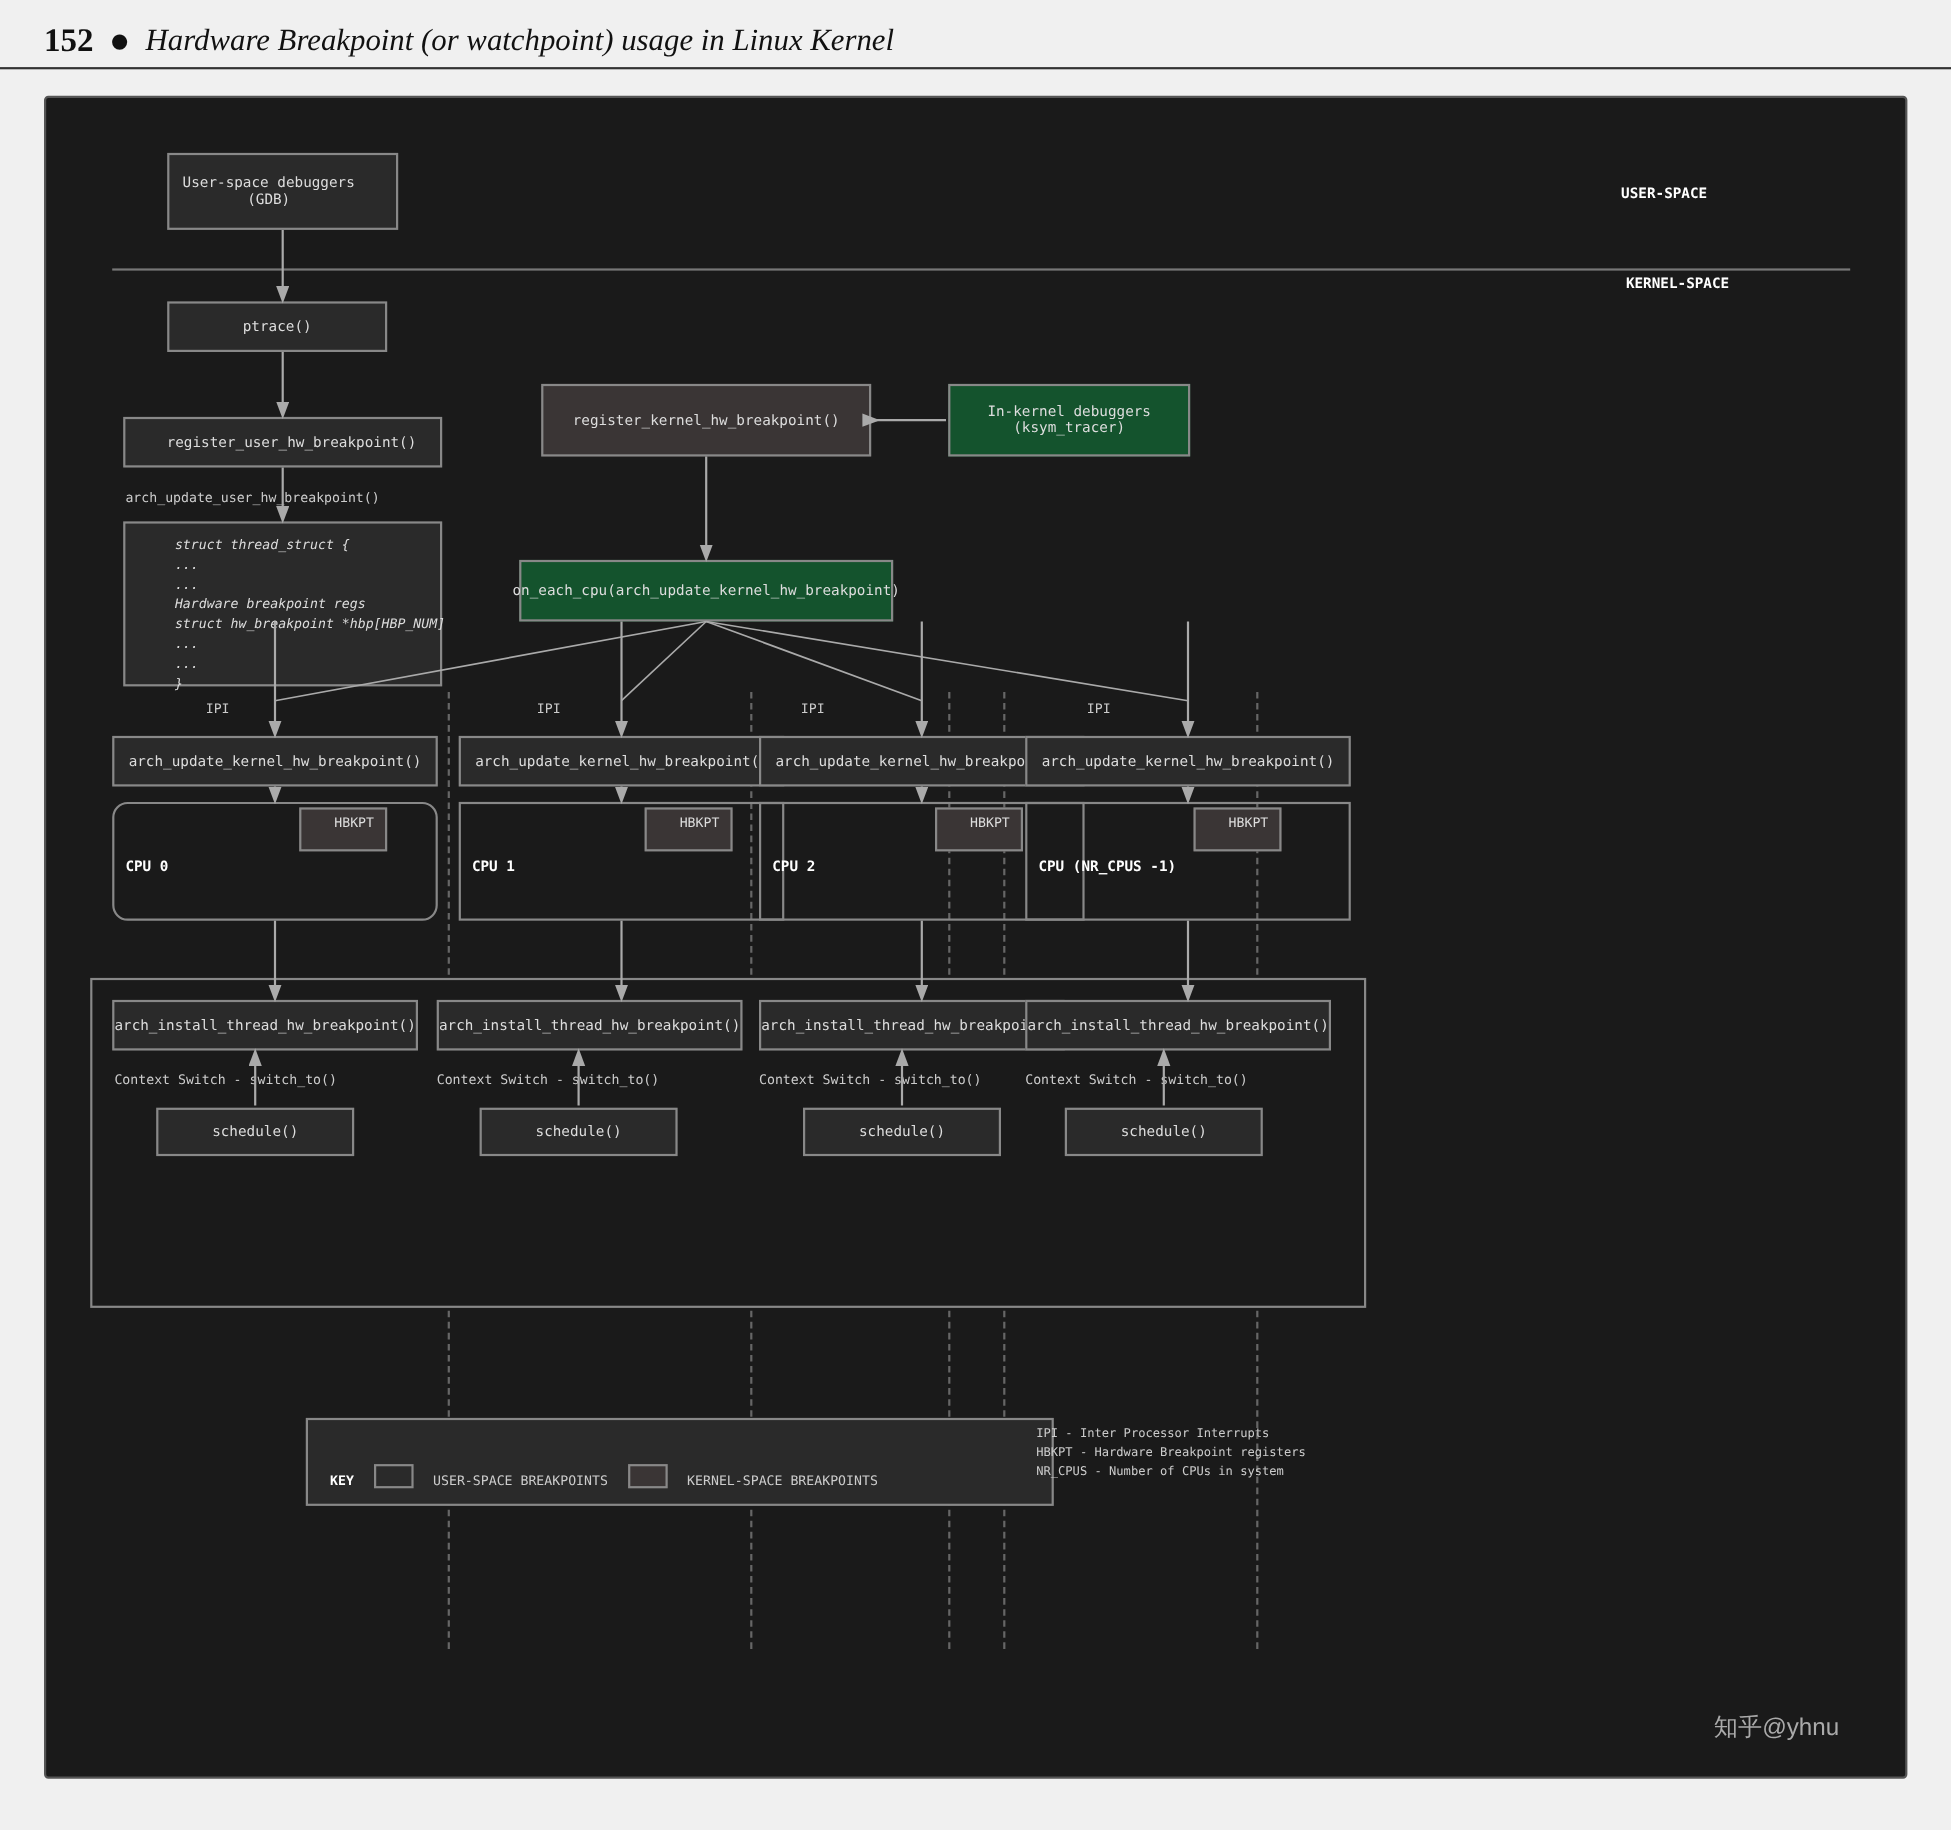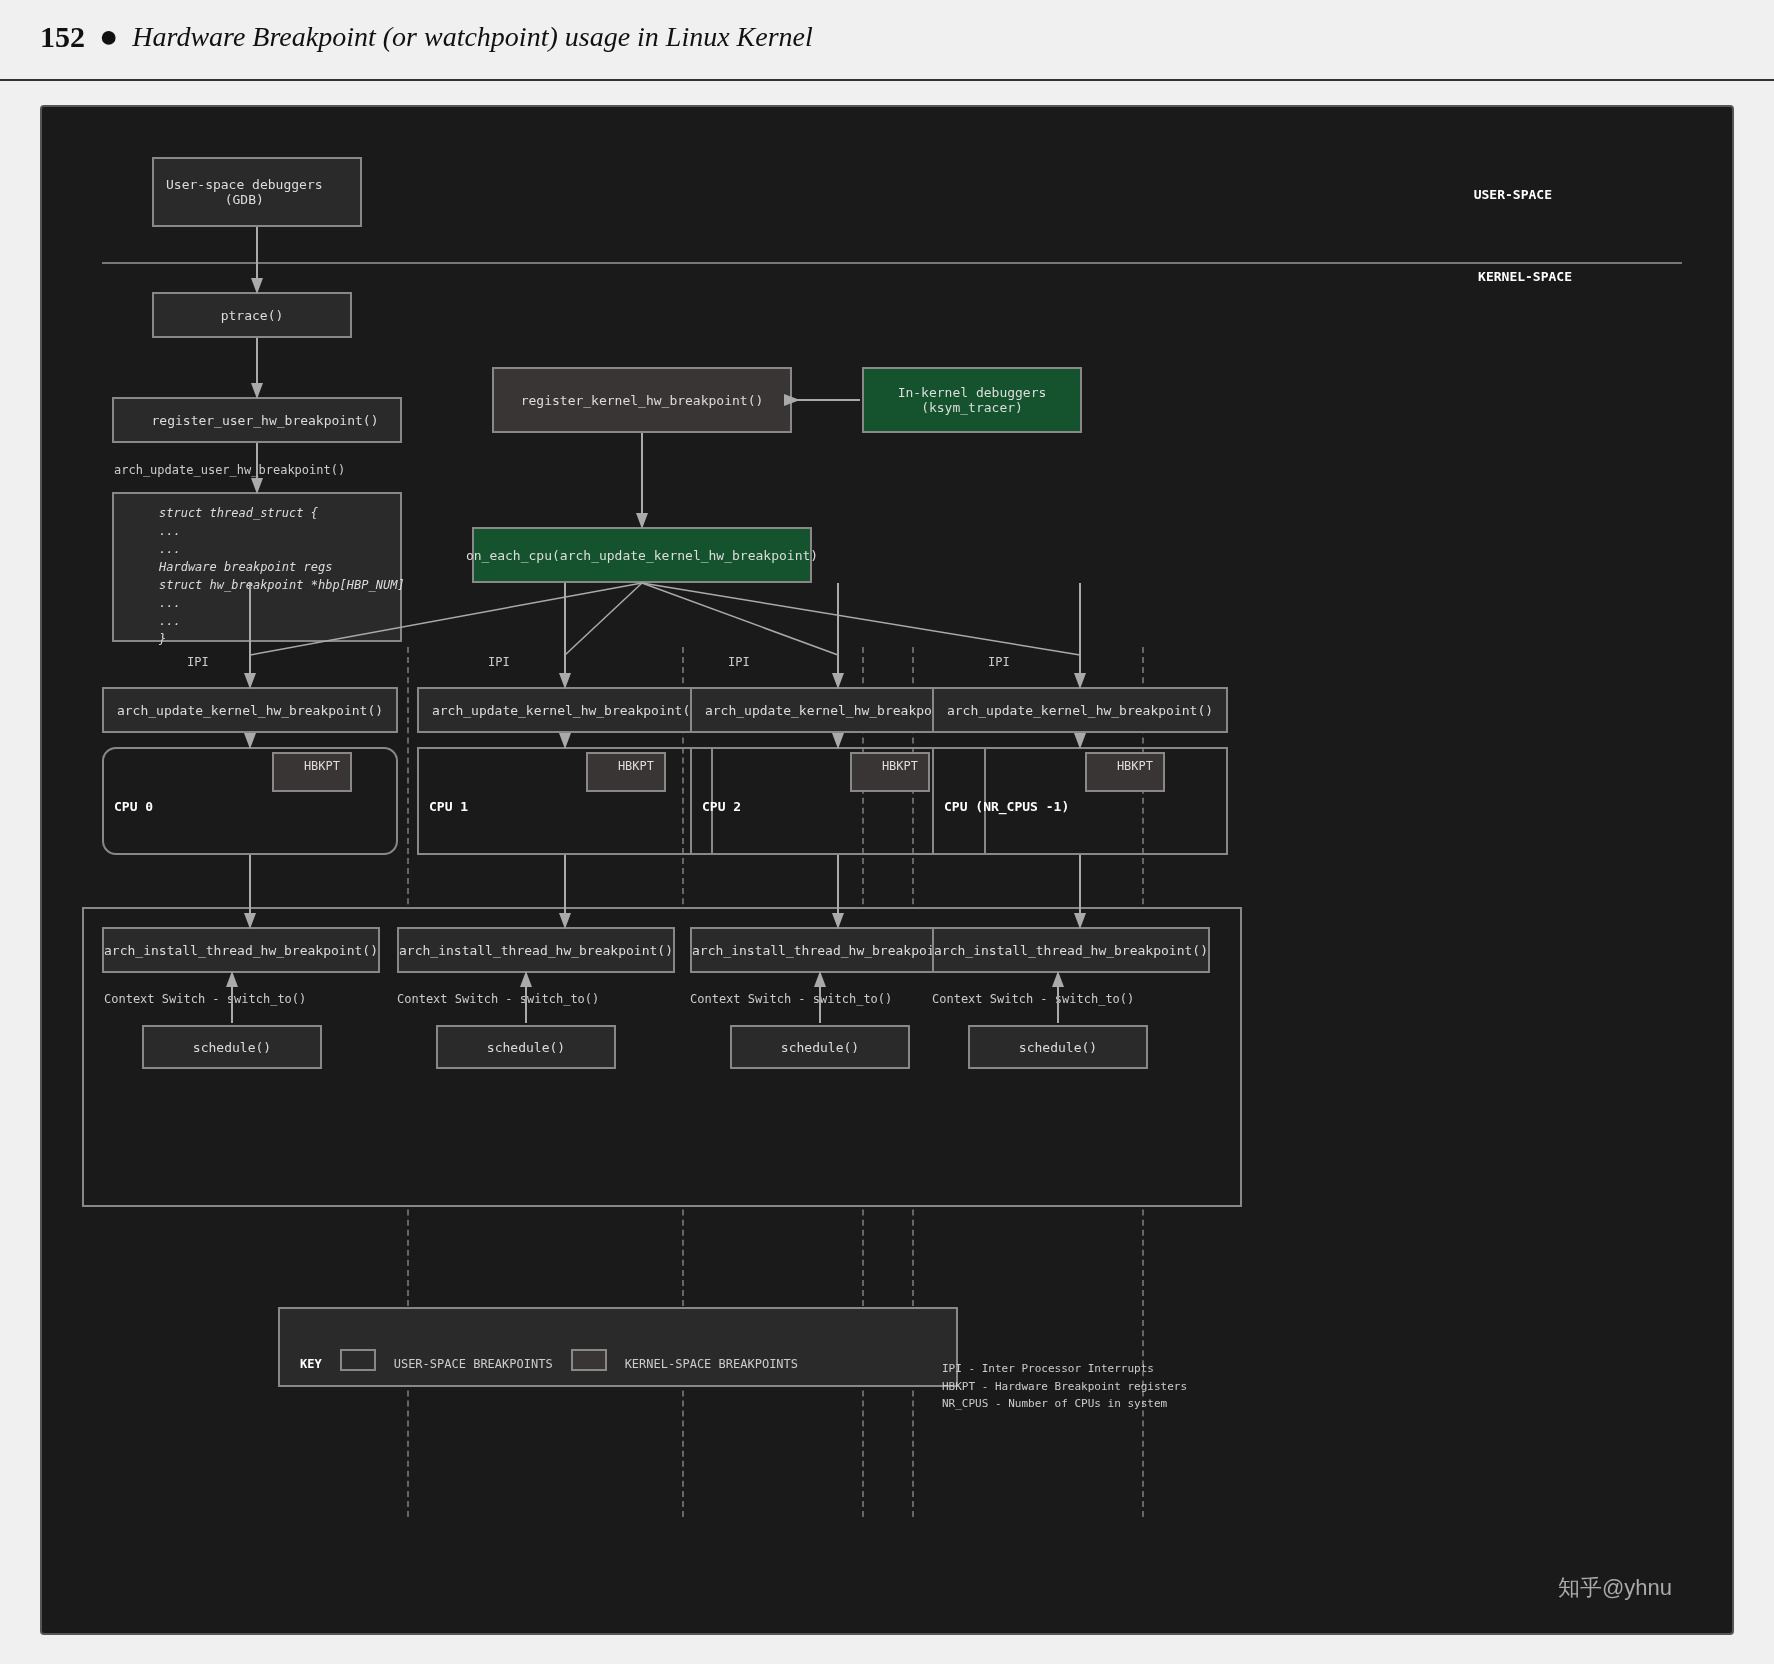--- a/index.html
+++ b/index.html
@@ -9,21 +9,21 @@
       width: 1774px;
       min-height: 1664px;
     }
     .page {
       background: #f0f0f0;
       width: 1774px;
       min-height: 1664px;
       padding: 0;
     }
     .header {
-      padding: 18px 40px 24px 40px;
+      padding: 18px 40px 6px 40px;
       font-size: 28px;
       font-style: italic;
       color: #111;
       border-bottom: 2px solid #333;
       display: flex;
       align-items: center;
       gap: 14px;
     }
     .header-num {
       font-style: normal;
@@ -148,21 +148,20 @@
     }
     .key-swatch-dark {
       background: #3a3535;
     }
     .key-notes {
       position: absolute;
       color: #ccc;
       font-family: monospace;
       font-size: 11px;
       line-height: 1.6;
-      margin-top: 48px;
     }
 
     
     .italic-code {
       font-style: italic;
       font-size: 12px;
       font-family: monospace;
       text-align: left;
       line-height: 1.5;
       margin-left: 31px;

